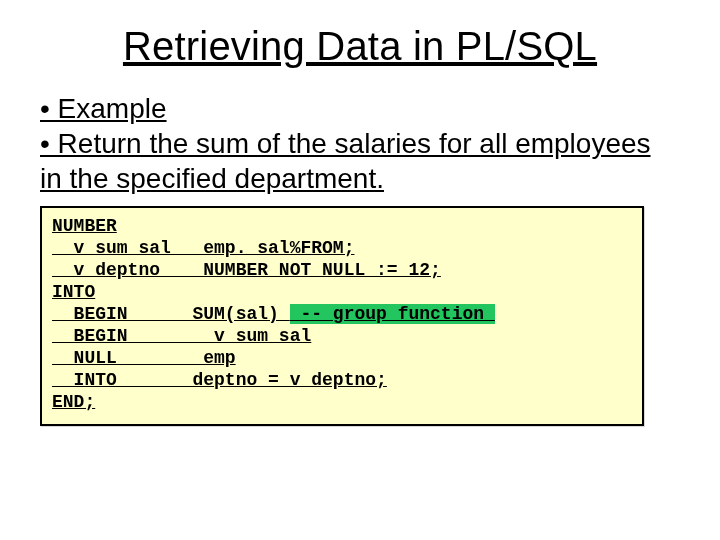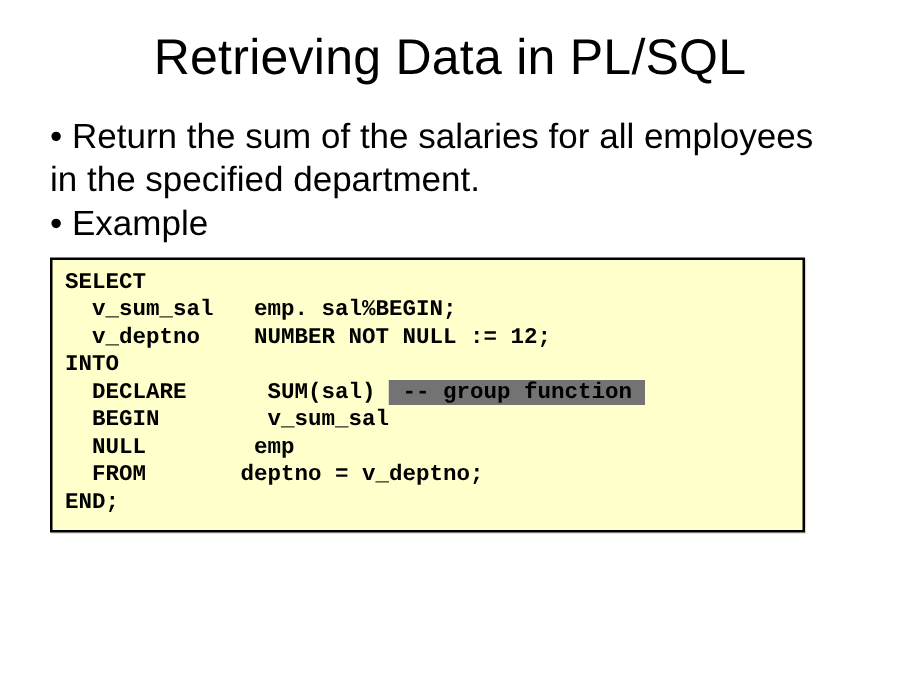--- a/index.html
+++ b/index.html
@@ -9,20 +9,21 @@
     height: 540px;
     background: #fff;
     font-family: Arial, Helvetica, sans-serif;
     color: #000;
   }
   .slide {
     box-sizing: border-box;
     width: 720px;
     height: 388px;
     padding: 18px 40px 40px 40px;
+    text-decoration: underline;
   }
   .title {
     text-align: center;
     font-size: 40px;
     font-weight: 400;
     margin: 6px 0 22px 0;
     letter-spacing: 0.2px;
   }
   .bullets {
     font-size: 28px;
@@ -38,38 +39,38 @@
     width: 580px;
   }
   .code {
     font-family: "Courier New", Courier, monospace;
     font-size: 18px;
     font-weight: bold;
     white-space: pre;
     line-height: 1.22;
   }
   .hl {
-    background: #737373;
+    background: #22c55e;
   }
 </style>
 </head>
 <body>
 
 <div class="slide">
   <h1 class="title">Retrieving Data in PL/SQL</h1>
 
   <div class="bullets">
+    <p class="bullet-row">• Example</p>
     <p class="bullet-row">• Return the sum of the salaries for all employees in the specified department.</p>
-    <p class="bullet-row">• Example</p>
   </div>
 
   <div class="code-box">
-    <div class="code"><span>SELECT</span>
-<span>  v_sum_sal   emp. sal%BEGIN;</span>
+    <div class="code"><span>NUMBER</span>
+<span>  v_sum_sal   emp. sal%FROM;</span>
 <span>  v_deptno    NUMBER NOT NULL := 12;</span>
 <span>INTO</span>
-<span>  DECLARE      SUM(sal) </span><span class="hl"> -- group function </span>
+<span>  BEGIN      SUM(sal) </span><span class="hl"> -- group function </span>
 <span>  BEGIN        v_sum_sal</span>
 <span>  NULL        emp</span>
-<span>  FROM       deptno = v_deptno;</span>
+<span>  INTO       deptno = v_deptno;</span>
 <span>END;</span></div>
   </div>
 </div>
 
 </body></html>

